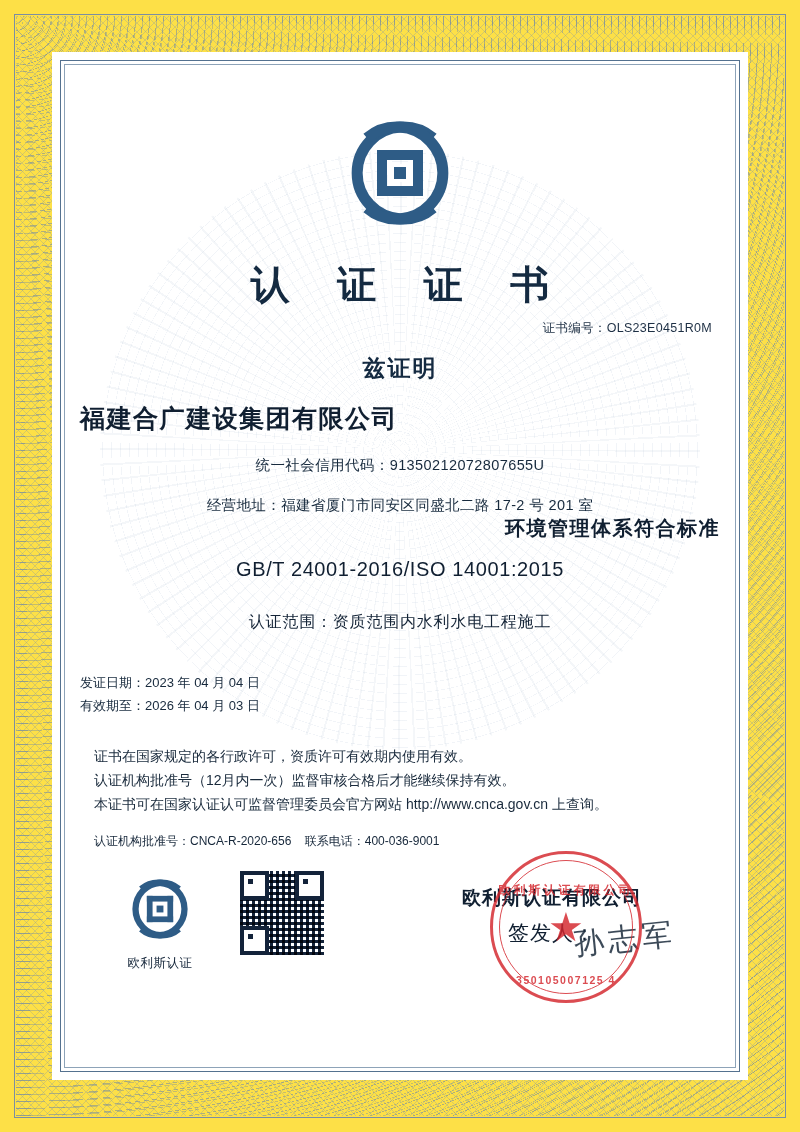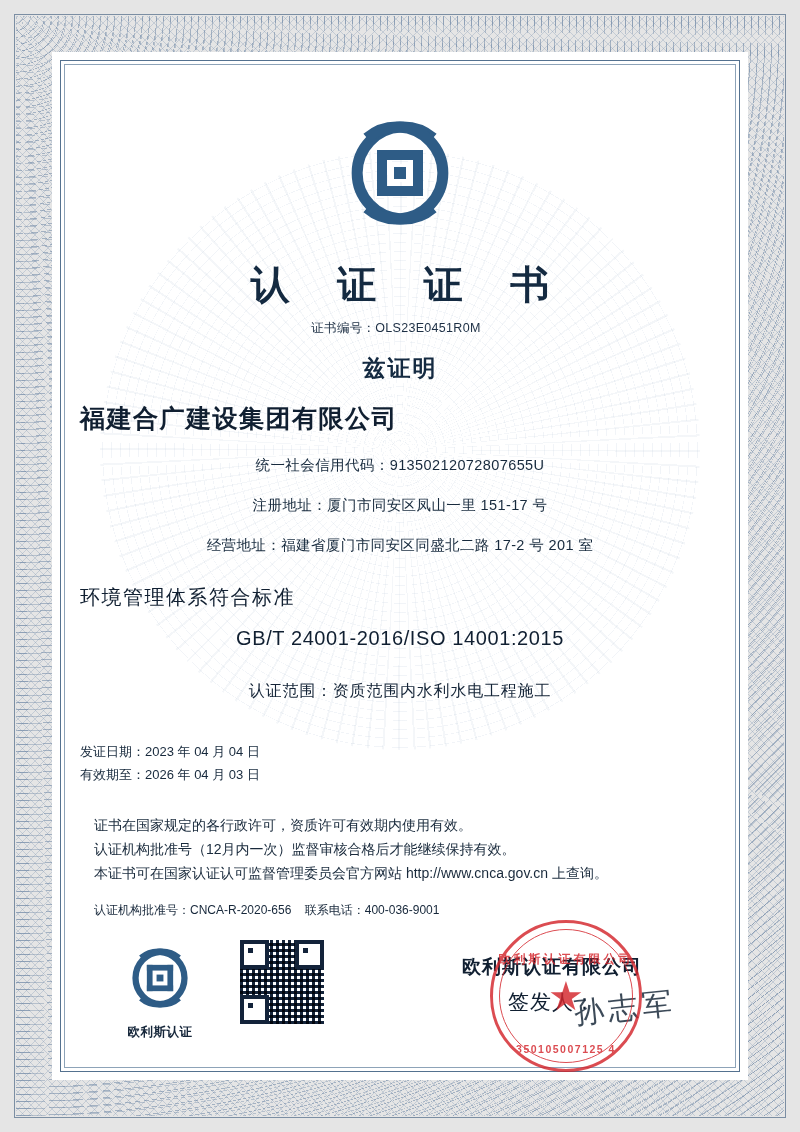--- a/index.html
+++ b/index.html
@@ -8,21 +8,21 @@
     background: #ffffff;
   }
   body {
     font-family: "Liberation Sans", sans-serif;
     color: #1b2a3a;
   }
   .page {
     position: relative;
     width: 800px;
     height: 1132px;
-    background: #e5e5e5;
+    background: #fde047;
     overflow: hidden;
   }
 
   
   .border-outer {
     position: absolute;
     left: 14px; top: 14px;
     width: 772px; height: 1104px;
     box-sizing: border-box;
     border: 1px solid #7b8ea3;
@@ -95,21 +95,21 @@
     text-align: center;
     font-family: "DejaVu Serif", serif;
     font-weight: bold;
     font-size: 39px;
     letter-spacing: 17px;
     color: #142a41;
     margin: 22px 0 0 0;
     text-indent: 17px;
   }
   .cert-no {
-    text-align: center;
+    text-align: right;
     font-size: 12.5px;
     color: #1d2f44;
     margin: 8px 8px 0 0;
     letter-spacing: 0.3px;
   }
   .hereby {
     text-align: center;
     font-family: "DejaVu Serif", serif;
     font-weight: bold;
     font-size: 23px;
@@ -129,26 +129,25 @@
 
   .info-line {
     text-align: center;
     font-size: 14.5px;
     color: #172a3d;
     margin-top: 21px;
     letter-spacing: 0.4px;
   }
 
   .std-title {
-    text-align: left;
-    font-family: "DejaVu Serif", serif;
-    font-weight: normal;
+    text-align: right;
+    font-family: "DejaVu Serif", serif;
+    font-weight: bold;
     font-size: 20px;
     color: #101f31;
-    margin-top: 29px;
     letter-spacing: 1.5px;
   }
   .std-code {
     text-align: center;
     font-size: 20px;
     color: #101f31;
     margin-top: 16px;
     letter-spacing: 0.6px;
   }
   .scope {
@@ -192,21 +191,21 @@
   }
   .mini-logo {
     position: absolute;
     left: 42px; top: 6px;
     width: 76px;
     text-align: center;
   }
   .mini-logo-label {
     margin-top: 6px;
     font-size: 12.5px;
-    font-weight: bold;
+    font-weight: normal;
     color: #15263a;
     letter-spacing: 0.5px;
   }
   .qr {
     position: absolute;
     left: 160px; top: 4px;
     width: 84px; height: 84px;
     background-color: #fff;
     background-image:
       repeating-linear-gradient(90deg, #13233a 0 3px, rgba(255,255,255,0) 3px 6px),
@@ -352,23 +351,20 @@
 
     <div class="cert-no">
       <span>证书编号：</span><span>OLS23E0451R0M</span>
     </div>
 
     <div class="hereby">兹证明</div>
     <div class="company">福建合广建设集团有限公司</div>
 
     <div class="info-line">
       <span>统一社会信用代码：</span><span>91350212072807655U</span>
-    </div>
-    <div class="info-line">
-      <span>注册地址：</span><span>厦门市同安区凤山一里 151-17 号</span>
     </div>
     <div class="info-line">
       <span>经营地址：</span><span>福建省厦门市同安区同盛北二路 17-2 号 201 室</span>
     </div>
 
     <div class="std-title">环境管理体系符合标准</div>
     <div class="std-code">GB/T 24001-2016/ISO 14001:2015</div>
 
     <div class="scope">
       <span>认证范围：</span><span>资质范围内水利水电工程施工</span>

